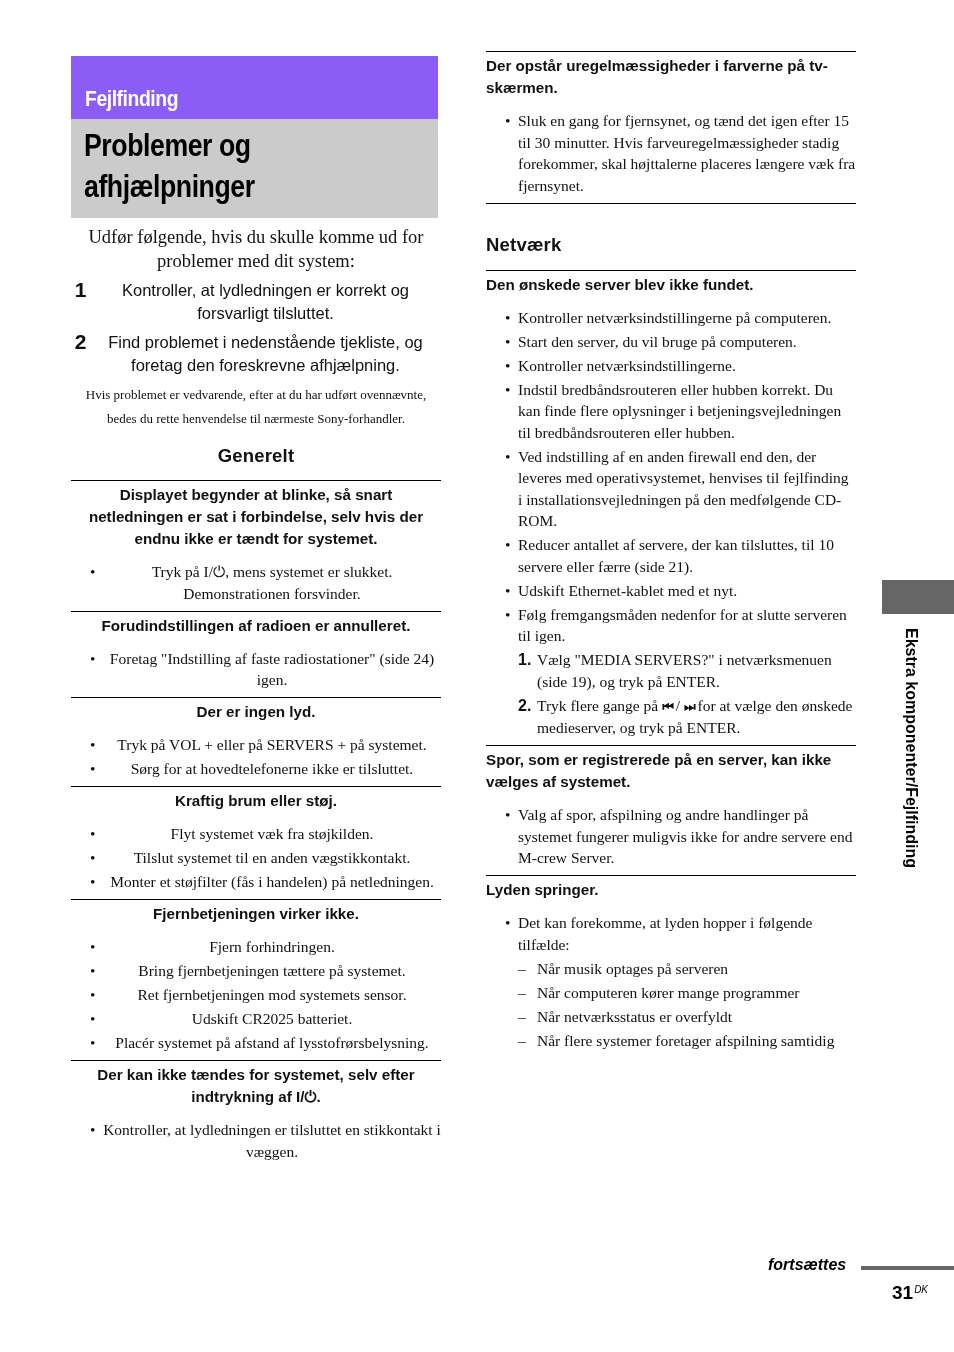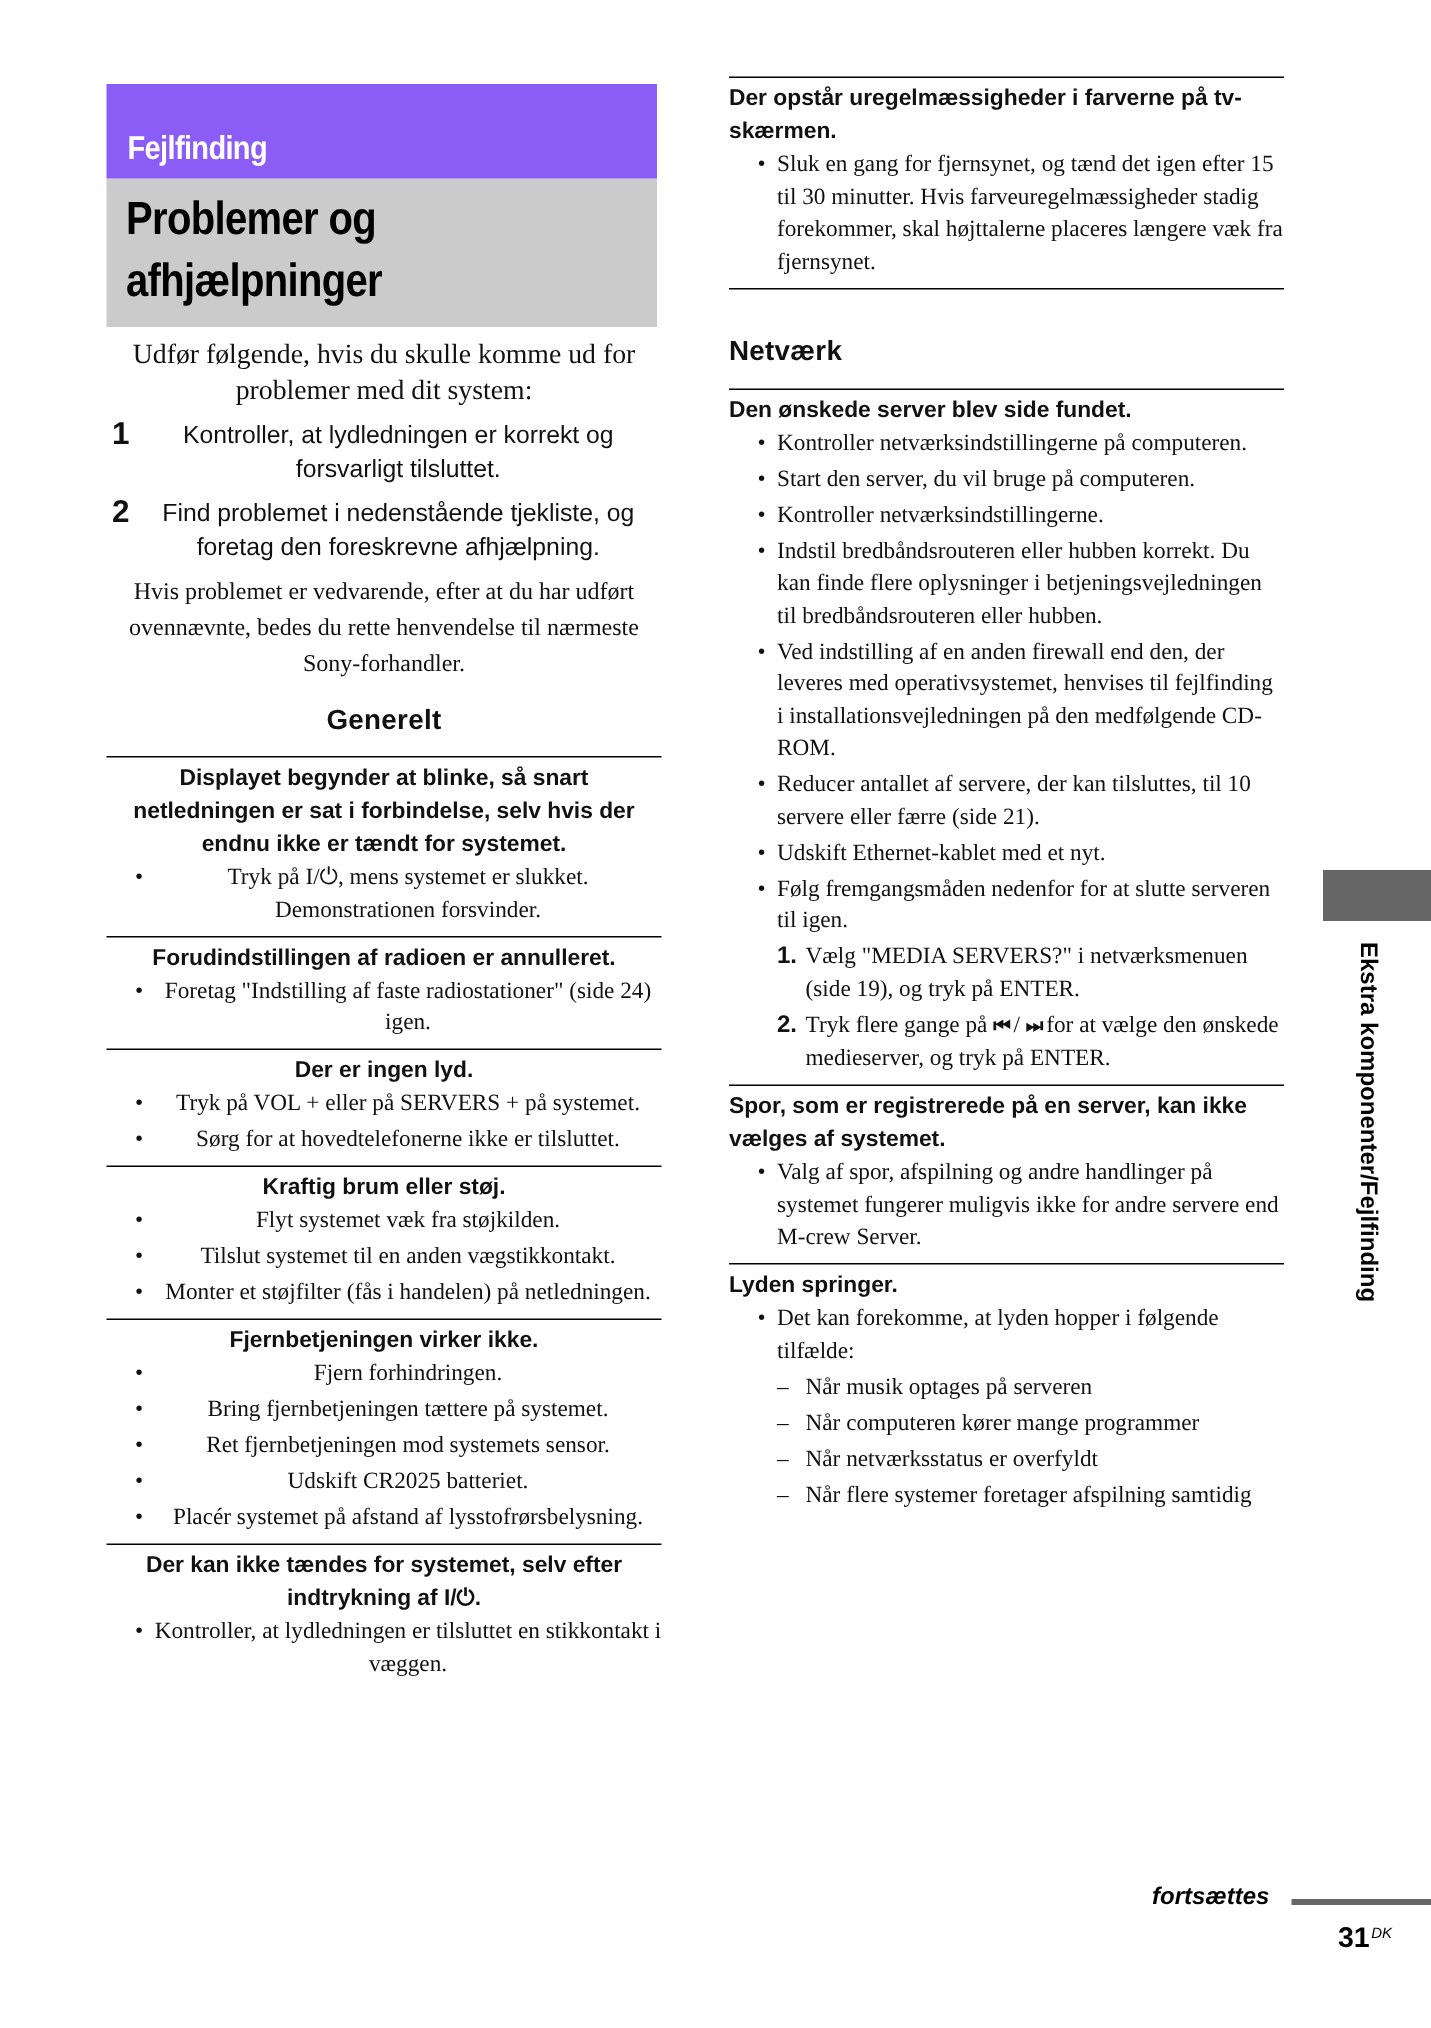--- a/index.html
+++ b/index.html
@@ -17,27 +17,27 @@
     font-size: 31px; line-height: 41px; letter-spacing: -0.5px; color: #000;
     transform: scaleX(0.86); transform-origin: left; white-space: nowrap; }
 
   .col { position: absolute; }
   .col-left { left: 71px; top: 225px; width: 370px; text-align: center; }
   .col-right { left: 486px; top: 51px; width: 370px; }
 
   .intro { font-family: "Liberation Serif", "DejaVu Serif", serif; font-size: 18.5px; line-height: 24px; }
   .step { display: flex; font-family: "Liberation Sans", "DejaVu Sans", sans-serif; font-size: 16.5px; line-height: 23px; margin-top: 6px; }
   .step .num { font-weight: bold; font-size: 21px; width: 19px; flex-shrink: 0; line-height: 22px; }
-  .after { font-family: "Liberation Serif", "DejaVu Serif", serif; font-size: 16px; line-height: 24px; margin-top: 6px; }
+  .after { font-family: "Liberation Serif", "DejaVu Serif", serif; font-size: 13px; line-height: 24px; margin-top: 6px; }
 
   .section-h { font-family: "Liberation Sans", "DejaVu Sans", sans-serif; font-weight: bold; font-size: 18.5px; margin-top: 14px; margin-bottom: 13px; letter-spacing: 0.2px; }
 
   .problem { border-top: 1px solid #000; padding-top: 3px; padding-bottom: 4px; }
   .problem-title { font-family: "Liberation Sans", "DejaVu Sans", sans-serif; font-weight: bold; font-size: 15.2px; line-height: 22px; }
-  .bullets { list-style: none; margin-top: 0; }
+  .bullets { list-style: none; margin-top: 11px; }
   .bullets li { position: relative; padding-left: 32px; font-family: "Liberation Serif", "DejaVu Serif", serif; font-size: 15.5px; line-height: 21.5px; margin-bottom: 2.5px; }
   .bullets li::before { content: "•"; position: absolute; left: 19px; top: 0; }
   .numbered { list-style: none; }
   .numbered li { position: relative; padding-left: 51px; font-family: "Liberation Serif", "DejaVu Serif", serif; font-size: 15.5px; line-height: 21.5px; margin-bottom: 2.5px; }
   .numbered li .n { position: absolute; left: 32px; font-family: "Liberation Sans", "DejaVu Sans", sans-serif; font-weight: bold; font-size: 16px; }
   .dashes { list-style: none; }
   .dashes li { position: relative; padding-left: 51px; font-family: "Liberation Serif", "DejaVu Serif", serif; font-size: 15.5px; line-height: 21.5px; margin-bottom: 2.5px; }
   .dashes li::before { content: "–"; position: absolute; left: 32px; }
   .end-rule { border-top: 1px solid #000; }
   .skip-glyph { font-family: "DejaVu Sans", sans-serif; font-weight: bold; font-size: 13px; letter-spacing: -2px; }
@@ -133,21 +133,21 @@
     <div class="problem-title">Der opstår uregelmæssigheder i farverne på tv-skærmen.</div>
     <ul class="bullets">
       <li>Sluk en gang for fjernsynet, og tænd det igen efter 15 til 30 minutter. Hvis farveuregelmæssigheder stadig forekommer, skal højttalerne placeres længere væk fra fjernsynet.</li>
     </ul>
   </div>
   <div class="end-rule"></div>
 
   <h2 class="section-h" style="margin-top:30px;margin-bottom:14px;">Netværk</h2>
 
   <div class="problem">
-    <div class="problem-title">Den ønskede server blev side fundet.</div>
+    <div class="problem-title">Den ønskede server blev ikke fundet.</div>
     <ul class="bullets">
       <li>Kontroller netværksindstillingerne på computeren.</li>
       <li>Start den server, du vil bruge på computeren.</li>
       <li>Kontroller netværksindstillingerne.</li>
       <li>Indstil bredbåndsrouteren eller hubben korrekt. Du kan finde flere oplysninger i betjeningsvejledningen til bredbåndsrouteren eller hubben.</li>
       <li>Ved indstilling af en anden firewall end den, der leveres med operativsystemet, henvises til fejlfinding i installationsvejledningen på den medfølgende CD-ROM.</li>
       <li>Reducer antallet af servere, der kan tilsluttes, til 10 servere eller færre (side 21).</li>
       <li>Udskift Ethernet-kablet med et nyt.</li>
       <li>Følg fremgangsmåden nedenfor for at slutte serveren til igen.</li>
     </ul>

